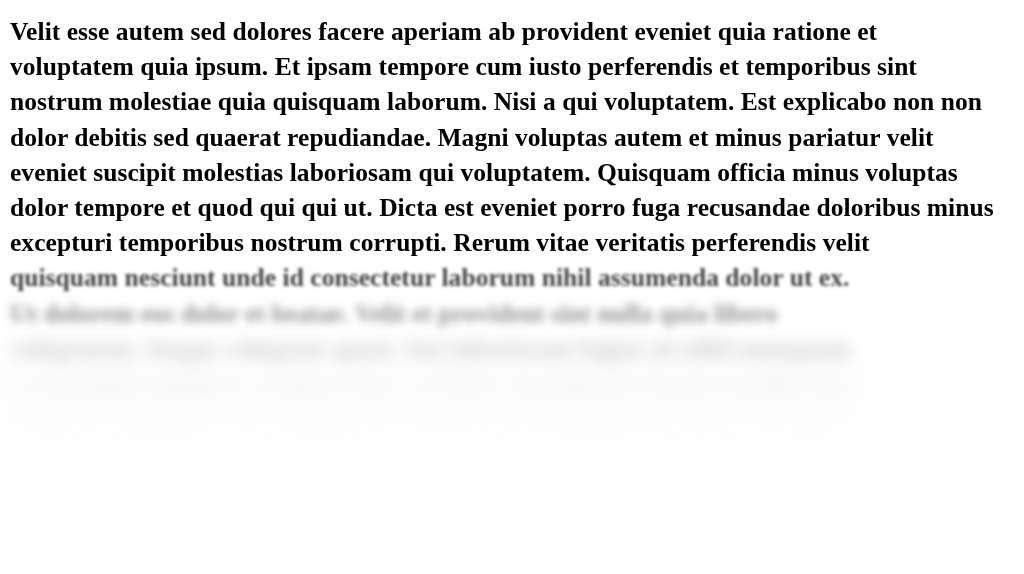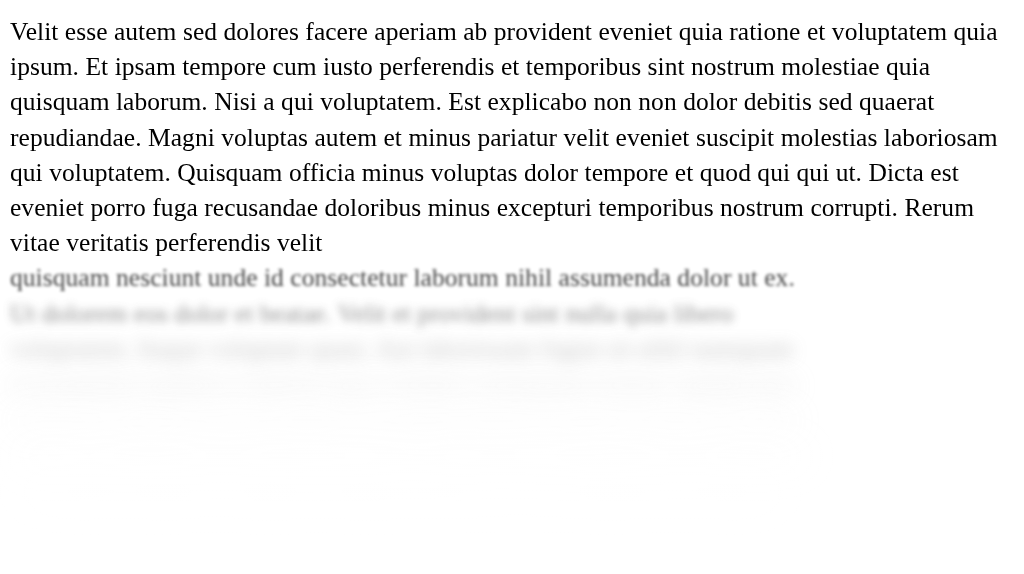--- a/index.html
+++ b/index.html
@@ -21,20 +21,21 @@
     box-sizing: border-box;
     padding: 14px 24px 0 10px;
   }
   .doc-body {
     font-family: "Liberation Serif", serif;
     font-size: 25.5px;
     line-height: 35.2px;
     color: #000000;
     text-align: left;
     letter-spacing: 0.05px;
+    font-weight: bold;
   }
   
   .blk {
     display: block;
   }
   .blk-0 {
     filter: none;
     color: #000000;
   }
   .blk-1 {

